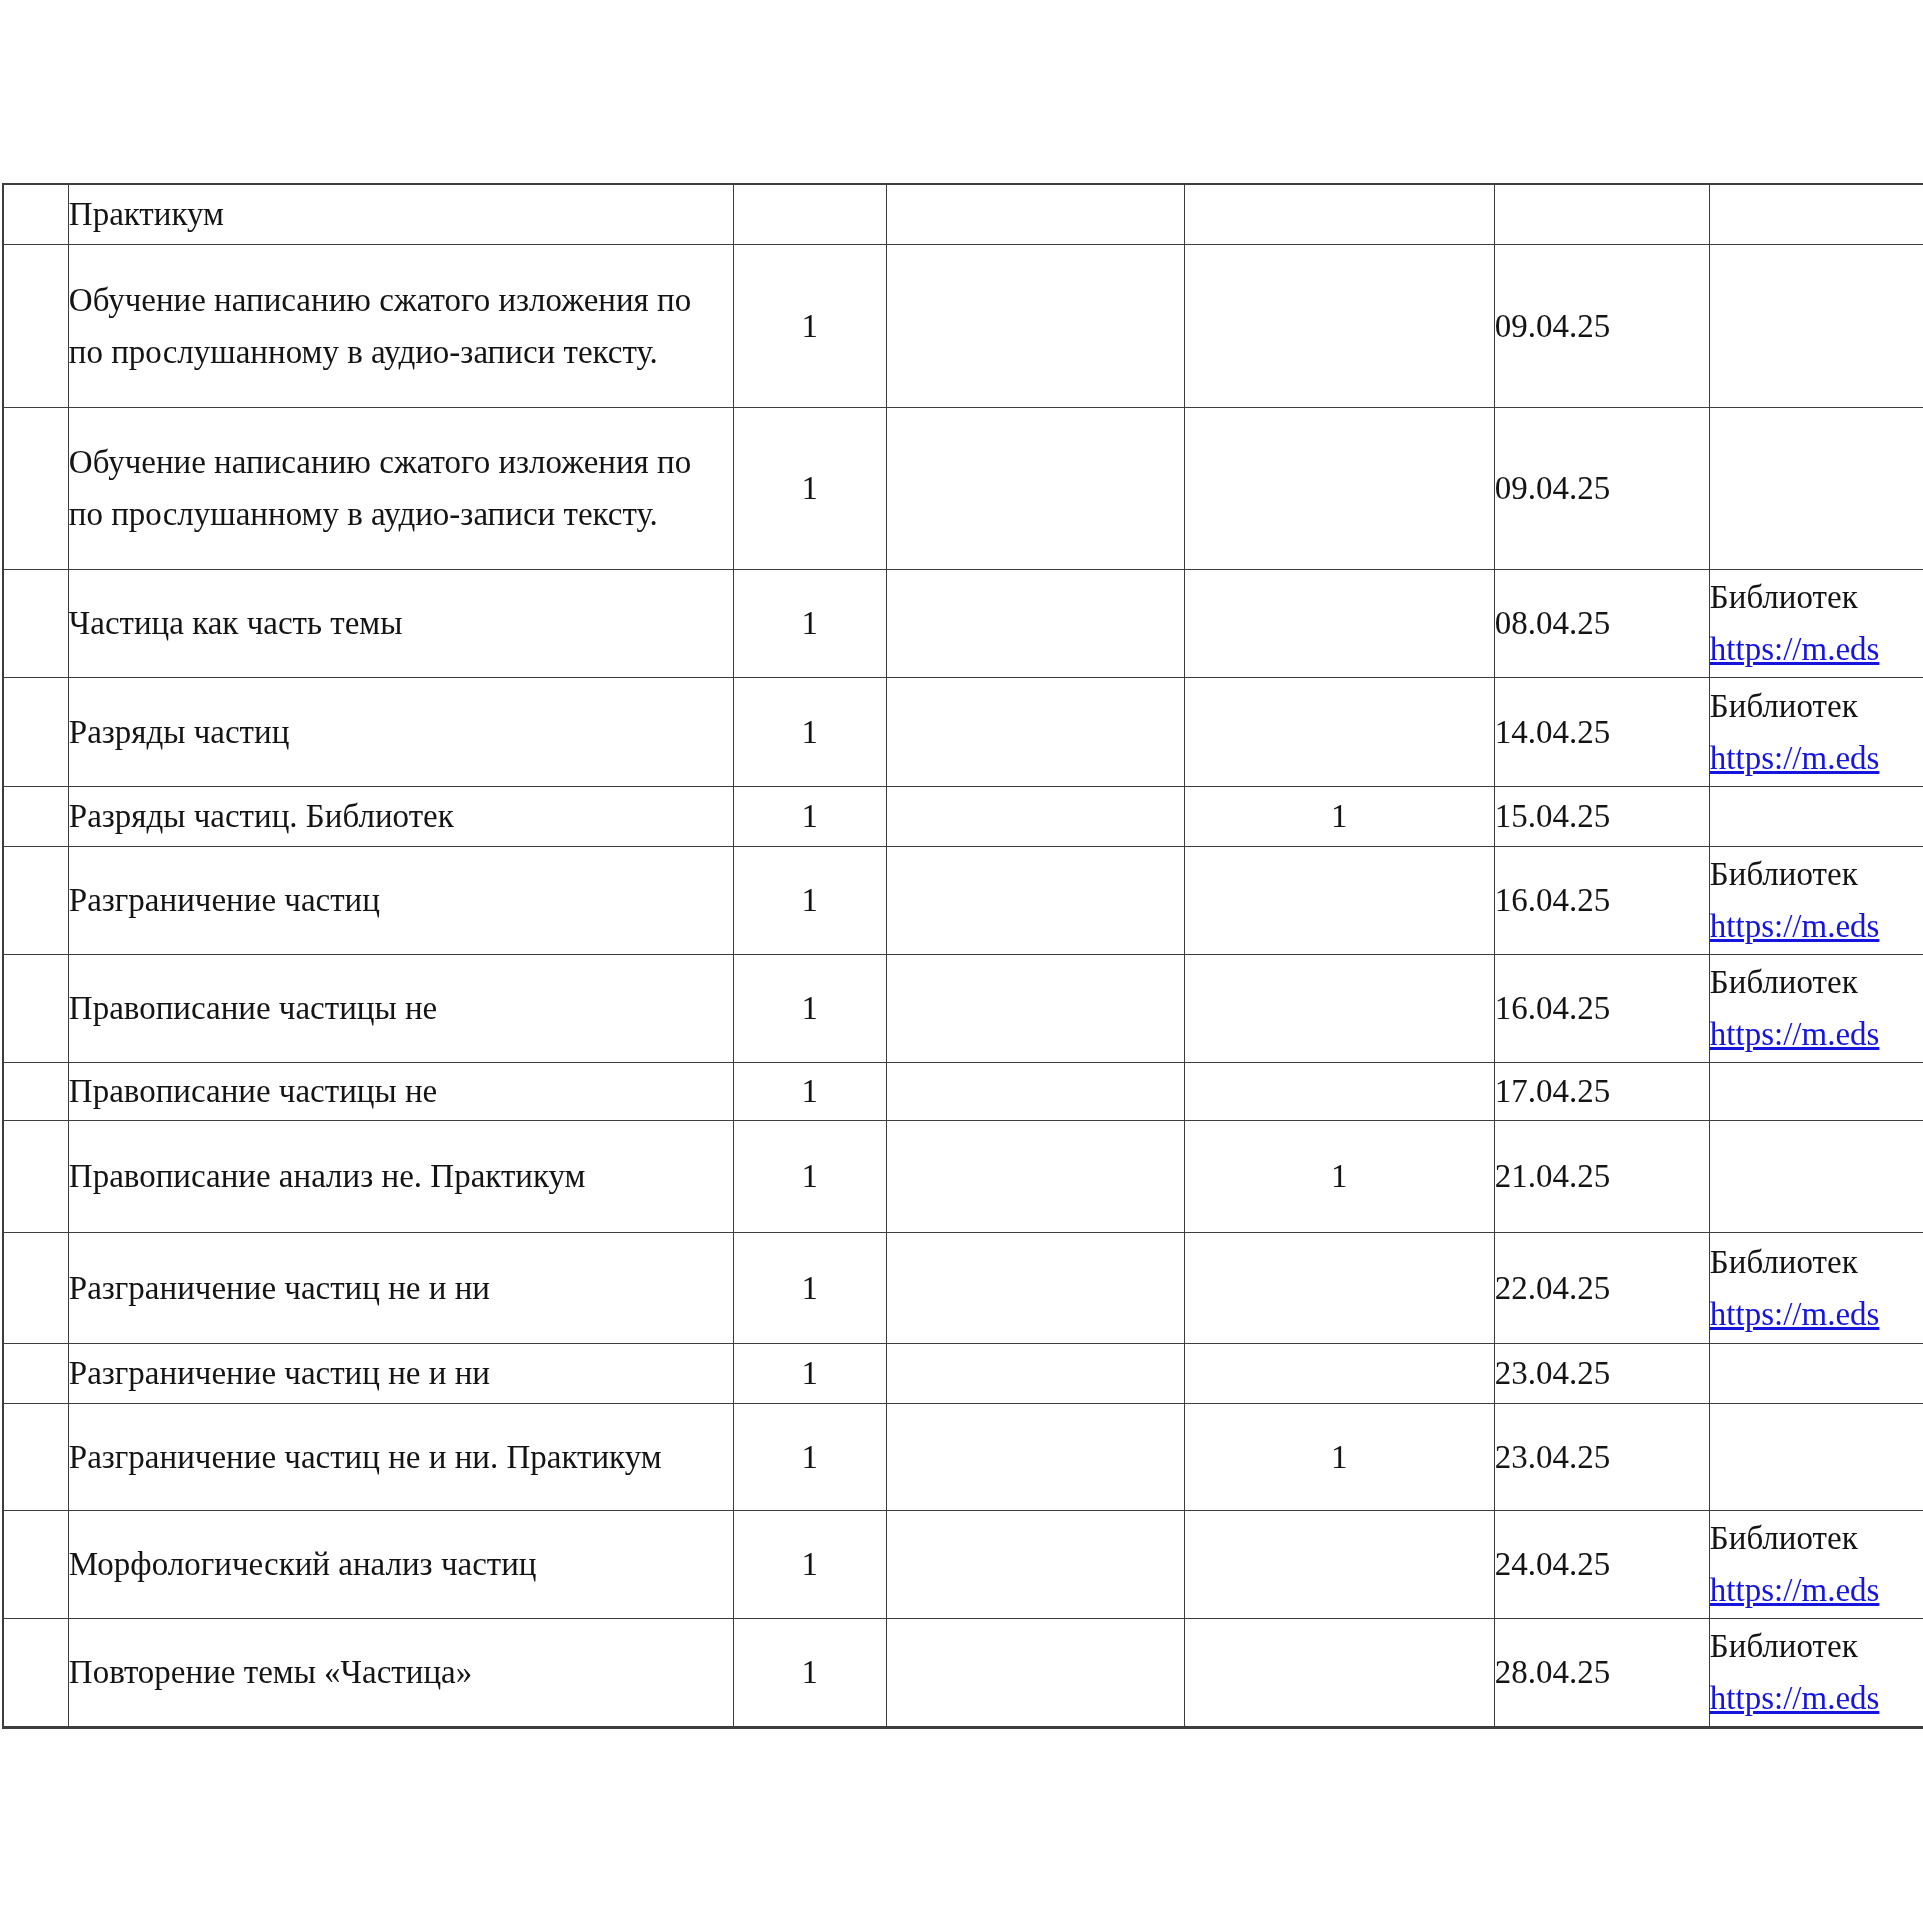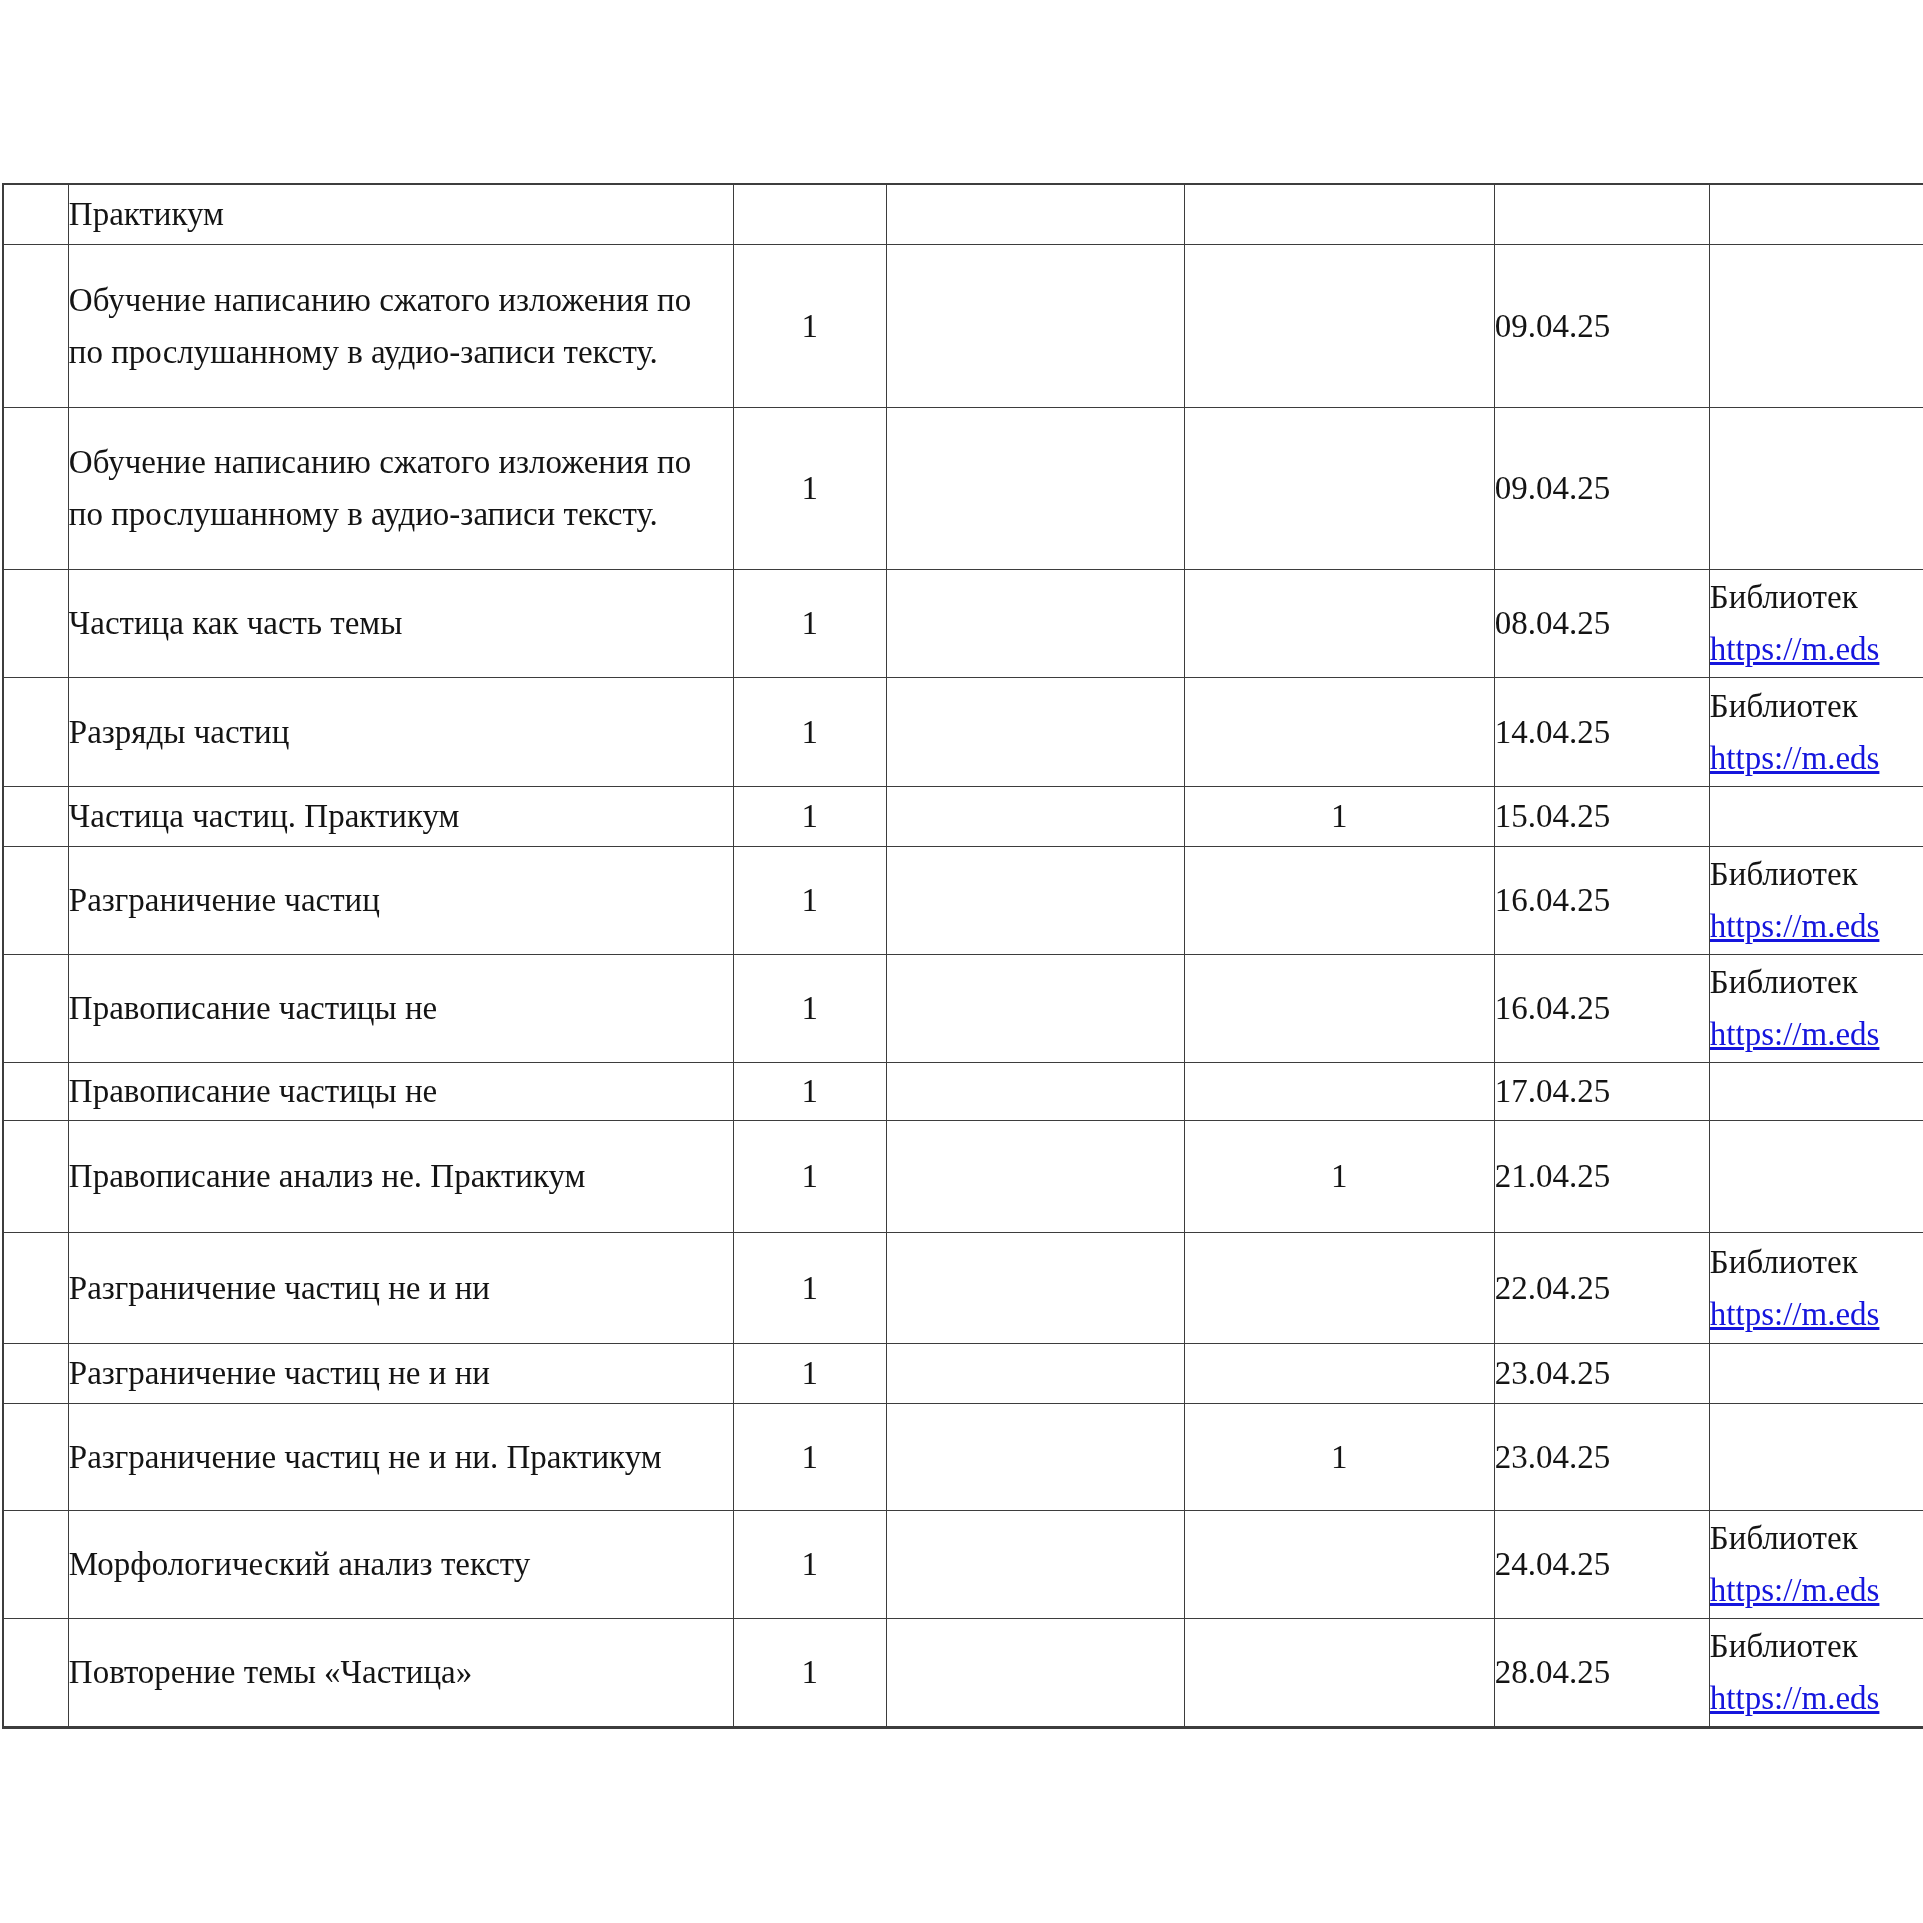--- a/index.html
+++ b/index.html
@@ -98,21 +98,21 @@
           <td class="num"></td>
           <td class="num"></td>
           <td class="date">14.04.25</td>
           <td class="lib">
             <div>Библиотек</div>
             <div><a href="#">https://m.eds</a></div>
           </td>
         </tr>
         <tr style="height: 60px;">
           <td class="rownum"></td>
-          <td class="topic">Частица частиц. Практикум</td>
+          <td class="topic">Разряды частиц. Библиотек</td>
           <td class="num">1</td>
           <td class="num"></td>
           <td class="num">1</td>
           <td class="date">15.04.25</td>
           <td class="lib"></td>
         </tr>
         <tr style="height: 103px;">
           <td class="rownum"></td>
           <td class="topic">Разграничение частиц</td>
           <td class="num">1</td>
@@ -179,21 +179,21 @@
           <td class="rownum"></td>
           <td class="topic">Разграничение частиц не и ни. Практикум</td>
           <td class="num">1</td>
           <td class="num"></td>
           <td class="num">1</td>
           <td class="date">23.04.25</td>
           <td class="lib"></td>
         </tr>
         <tr style="height: 103px;">
           <td class="rownum"></td>
-          <td class="topic">Морфологический анализ тексту</td>
+          <td class="topic">Морфологический анализ частиц</td>
           <td class="num">1</td>
           <td class="num"></td>
           <td class="num"></td>
           <td class="date">24.04.25</td>
           <td class="lib">
             <div>Библиотек</div>
             <div><a href="#">https://m.eds</a></div>
           </td>
         </tr>
         <tr style="height: 107px;">

